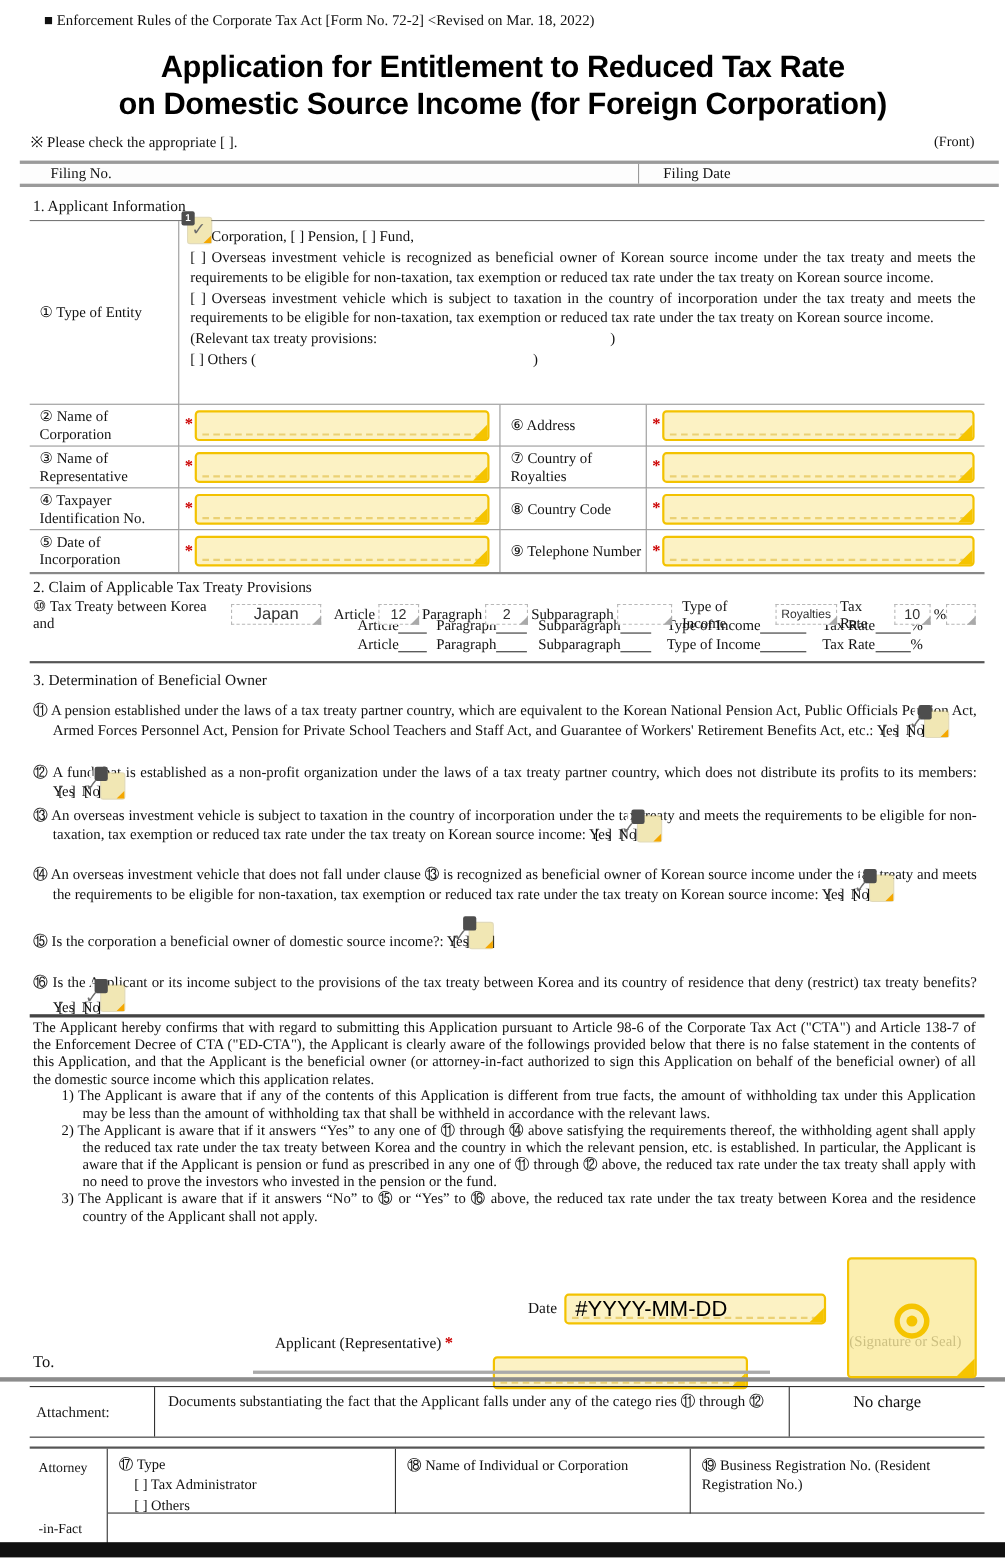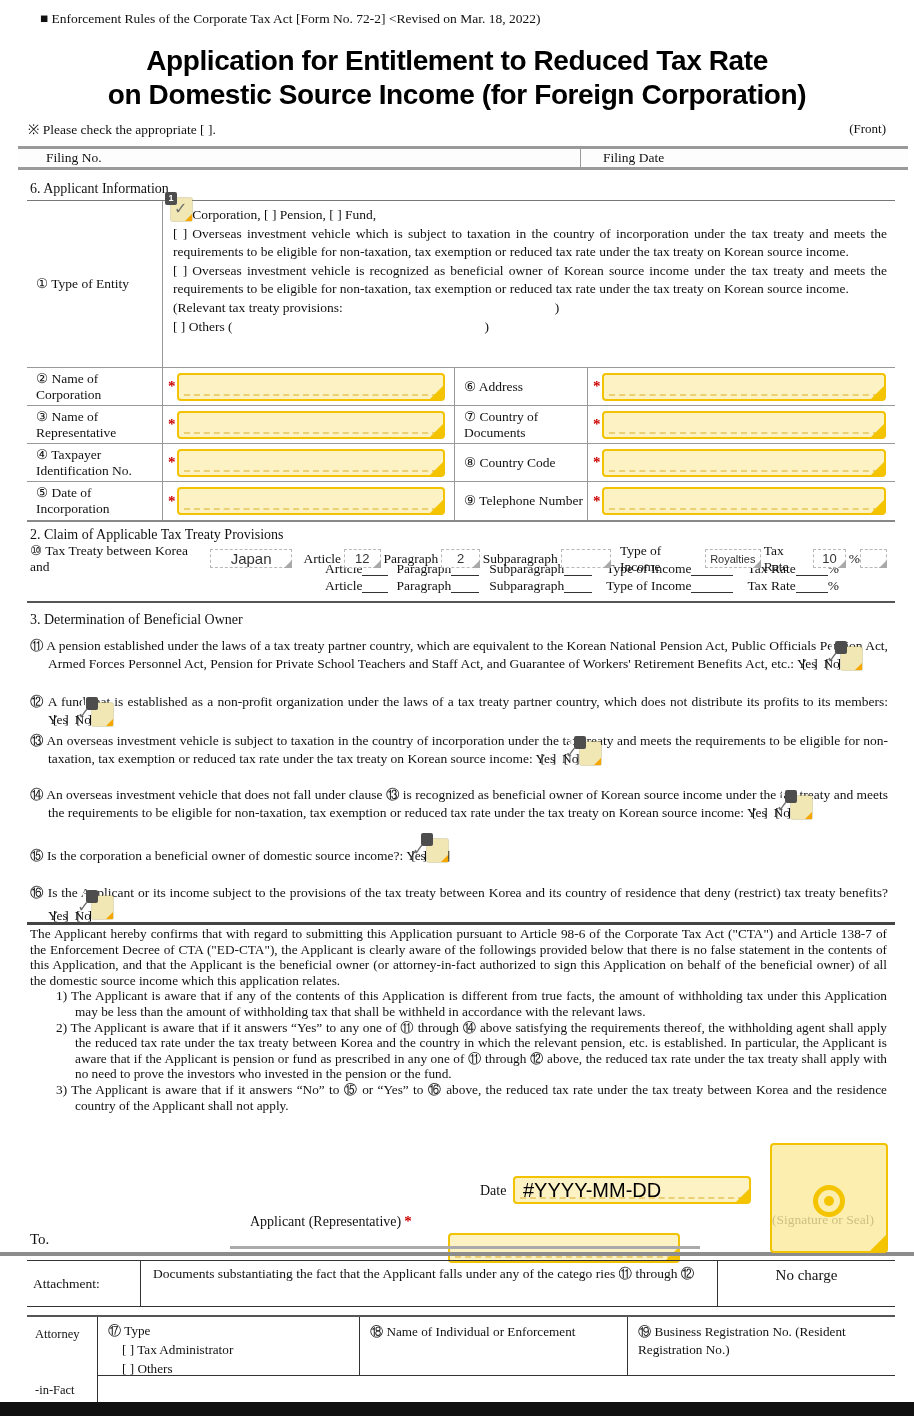--- a/index.html
+++ b/index.html
@@ -134,34 +134,34 @@
     <div>on Domestic Source Income (for Foreign Corporation)</div>
   </div>
   <div class="abs note-l">※ Please check the appropriate [  ].</div>
   <div class="abs note-r">(Front)</div>
 
   <div class="abs filing">
     <div class="c1">Filing No.</div>
     <div class="c2">Filing Date</div>
   </div>
 
-  <div class="abs s-head" style="left:30px; top:181px;">6. Applicant Information</div>
+  <div class="abs s-head" style="left:30px; top:181px;">1. Applicant Information</div>
 
   <div class="abs app-table">
     <div class="cell vline lbl" style="grid-row:1;">① Type of Entity</div>
     <div class="cell entity-content">
       <div>
         <span class="cb"><span class="kbr">[  ]</span><span class="anno">
               <span class="anno-badge">1</span>
               <span class="anno-check">✓</span>
               <span class="anno-fold"></span>
             </span></span><span> Corporation, [  ] Pension, [  ] Fund,</span>
       </div>
+      <div class="ent-par">[  ] Overseas investment vehicle is recognized as beneficial owner of Korean source income under the tax treaty and meets the requirements to be eligible for non-taxation, tax exemption or reduced tax rate under the tax treaty on Korean source income.</div>
       <div class="ent-par">[  ] Overseas investment vehicle which is subject to taxation in the country of incorporation under the tax treaty and meets the requirements to be eligible for non-taxation, tax exemption or reduced tax rate under the tax treaty on Korean source income.</div>
-      <div class="ent-par">[  ] Overseas investment vehicle is recognized as beneficial owner of Korean source income under the tax treaty and meets the requirements to be eligible for non-taxation, tax exemption or reduced tax rate under the tax treaty on Korean source income.</div>
       <div>
         <span>(Relevant tax treaty provisions:</span><span class="gap" style="width:212px"></span><span>)</span>
       </div>
       <div>
         <span>[  ] Others (</span><span class="gap" style="width:252px"></span><span>)</span>
       </div>
     </div>
 
     <div class="cell vline lbl">② Name of Corporation</div>
     <div class="cell vline fieldcell">
@@ -172,21 +172,21 @@
     <div class="cell fieldcell">
         <span class="req">*</span>
         <div class="yfield"></div>
       </div>
 
     <div class="cell vline lbl">③ Name of Representative</div>
     <div class="cell vline fieldcell">
         <span class="req">*</span>
         <div class="yfield"></div>
       </div>
-    <div class="cell vline lbl">⑦ Country of Documents</div>
+    <div class="cell vline lbl">⑦ Country of Royalties</div>
     <div class="cell fieldcell">
         <span class="req">*</span>
         <div class="yfield"></div>
       </div>
 
     <div class="cell vline lbl">④ Taxpayer Identification No.</div>
     <div class="cell vline fieldcell">
         <span class="req">*</span>
         <div class="yfield"></div>
       </div>
@@ -343,18 +343,18 @@
   <div class="abs atty">
     <div class="side">
       <span>Attorney</span>
       <span>-in-Fact</span>
     </div>
     <div class="t-cell">
       <div>⑰ Type</div>
       <div class="indent">[  ] Tax Administrator</div>
       <div class="indent">[  ] Others</div>
     </div>
-    <div class="n-cell">⑱ Name of Individual or Enforcement</div>
+    <div class="n-cell">⑱ Name of Individual or Corporation</div>
     <div class="b-cell">⑲ Business Registration No. (Resident Registration No.)</div>
   </div>
 
   <div class="abs blackbar"></div>
 </div>
 
 </body></html>

